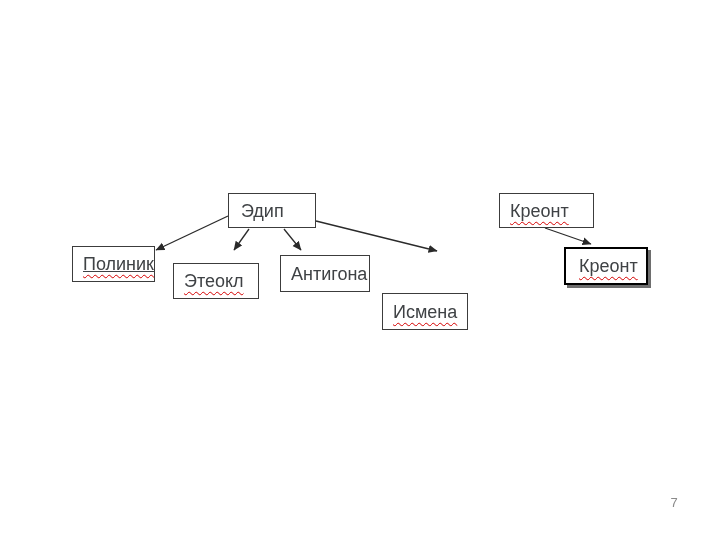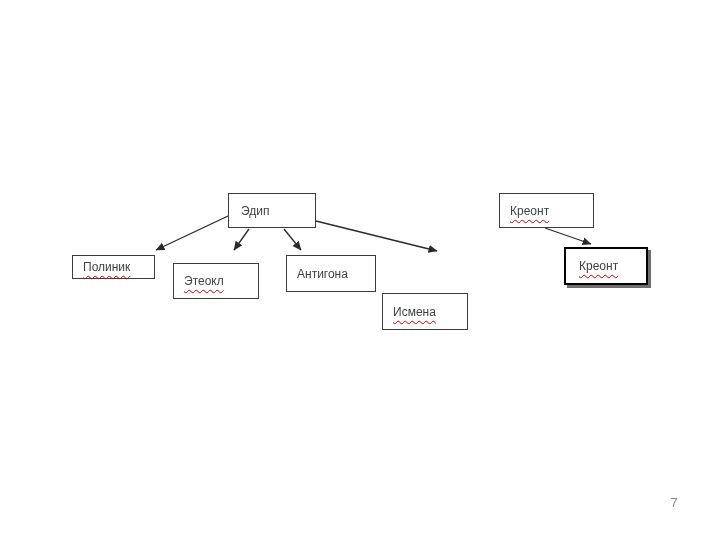--- a/index.html
+++ b/index.html
@@ -31,39 +31,39 @@
     fill: var(--arrow, #2a2a2a);
   }
   .node {
     position: absolute;
     box-sizing: border-box;
     background: #ffffff;
     border: 1px solid var(--box-border, #3c3c3c);
     display: flex;
     align-items: center;
     padding-left: 10px;
-    font-size: 12px;
+    font-size: 18px;
     line-height: 1;
     color: var(--text, #3f4245);
     white-space: nowrap;
   }
   .node .label {
     display: inline-block;
   }
   .node .label.misspelled {
     text-decoration: underline;
     text-decoration-style: wavy;
     text-decoration-color: var(--squiggle, #d40000);
     text-decoration-thickness: 1px;
     text-underline-offset: 4px;
   }
   #node-edip     { left: 228px; top: 193px; width: 88px; height: 35px; padding-left: 12px; }
-  #node-polinik  { left: 72px;  top: 255px; width: 83px; height: 24px; }
+  #node-polinik  { left: 72px;  top: 246px; width: 83px; height: 36px; text-decoration: underline; }
   #node-eteokl   { left: 173px; top: 255px; width: 86px; height: 36px; margin-top: 8px; }
-  #node-antigona { left: 286px; top: 255px; width: 90px; height: 37px; }
+  #node-antigona { left: 280px; top: 255px; width: 90px; height: 37px; }
   #node-ismena   { left: 382px; top: 256px; width: 86px; height: 37px; margin-top: 37px; }
   #node-kreont   { left: 499px; top: 193px; width: 95px; height: 35px; }
   #node-gemon    {
     left: 564px; top: 247px; width: 84px; height: 38px;
     border: 2px solid #000000;
     padding-left: 13px;
     box-shadow: 3px 3px 0 var(--gemon-shadow, #6e6e6e);
   }
   .page-number {
     position: absolute;

